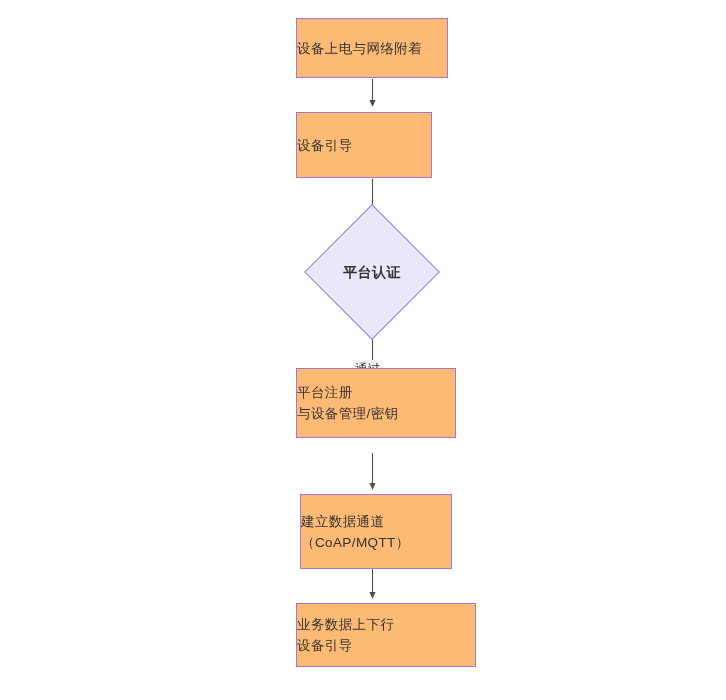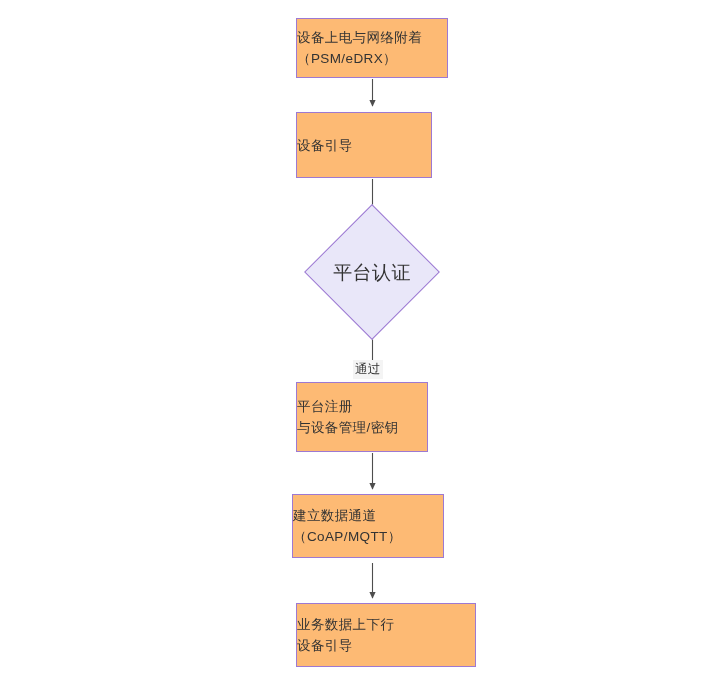--- a/index.html
+++ b/index.html
@@ -54,24 +54,25 @@
     border: 1px solid #9d79d2;
     box-sizing: border-box;
     transform: rotate(45deg);
   }
   .decision-label {
     position: absolute;
     display: flex;
     align-items: center;
     justify-content: center;
     color: #333333;
-    font-size: 19px;
+    font-size: 14px;
     line-height: 21px;
     letter-spacing: 0.4px;
     white-space: nowrap;
+    font-weight: bold;
   }
   .edge-label {
     position: absolute;
     background: #f4f4f4;
     color: #333333;
     font-size: 12.5px;
     line-height: 17px;
     letter-spacing: 0.3px;
     padding: 1px 2px;
     white-space: nowrap;
@@ -95,42 +96,41 @@
 
     <line x1="372.5" y1="321" x2="372.5" y2="377" stroke="#4d4d4d" stroke-width="1.1" marker-end="url(#arrowhead)"></line>
 
     <line x1="372.5" y1="453" x2="372.5" y2="489" stroke="#4d4d4d" stroke-width="1.1" marker-end="url(#arrowhead)"></line>
 
     <line x1="372.5" y1="563" x2="372.5" y2="598" stroke="#4d4d4d" stroke-width="1.1" marker-end="url(#arrowhead)"></line>
   </svg>
 
   <div class="node" style="left:296px; top:18px; width:152px; height:60px;">
     <span class="line">设备上电与网络附着</span>
-    <span class="line">（PSM/eDRX）</span>
   </div>
 
   <div class="node" style="left:296px; top:112px; width:136px; height:66px;">
     <span class="line">设备引导</span>
   </div>
 
   <div class="decision" style="left:324px; top:224px;"></div>
   <div class="decision-label" style="left:324px; top:224px; width:96px; height:96px;">
     <span class="line">平台认证</span>
   </div>
 
   <div class="edge-label" style="left:353px; top:360px;">
     <span>通过</span>
   </div>
 
-  <div class="node" style="left:296px; top:382px; width:132px; height:70px;">
+  <div class="node" style="left:296px; top:368px; width:160px; height:70px;">
     <span class="line">平台注册</span>
     <span class="line">与设备管理/密钥</span>
   </div>
 
-  <div class="node" style="left:292px; top:494px; width:152px; height:64px;">
+  <div class="node" style="left:300px; top:494px; width:152px; height:75px;">
     <span class="line">建立数据通道</span>
     <span class="line">（CoAP/MQTT）</span>
   </div>
 
   <div class="node" style="left:296px; top:603px; width:180px; height:64px;">
     <span class="line">业务数据上下行</span>
     <span class="line">设备引导</span>
   </div>
 
 </div>

